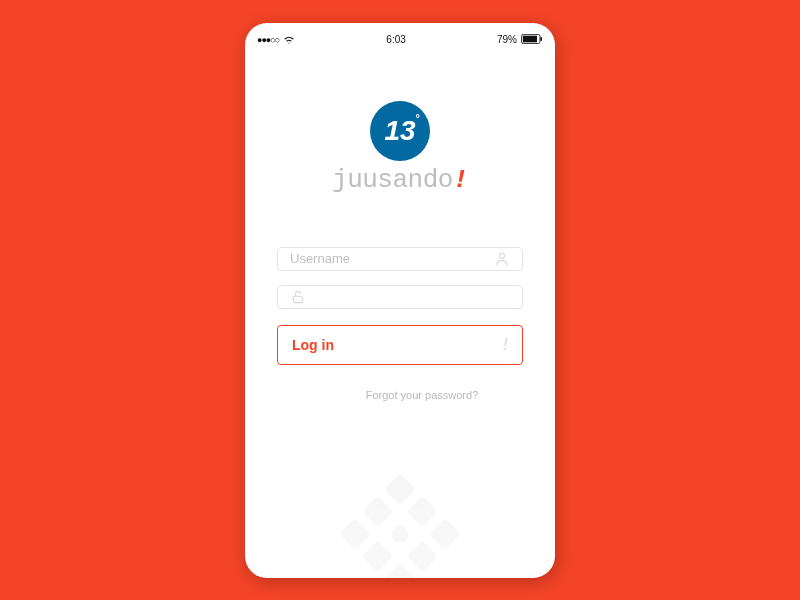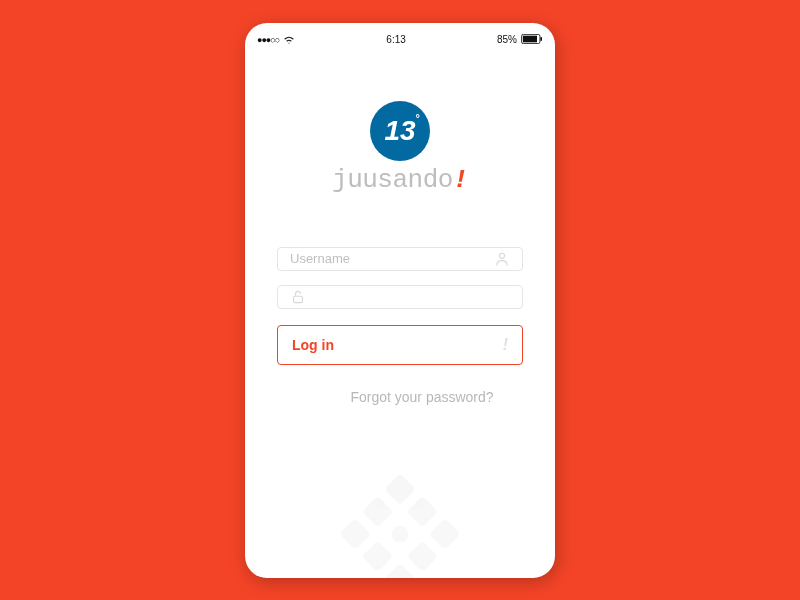--- a/index.html
+++ b/index.html
@@ -130,21 +130,21 @@
     }
     .login-btn-bang {
       color: #e0e0e0;
       font-style: italic;
       font-size: 16px;
       font-weight: 700;
     }
 
     .forgot {
       color: #b8b8b8;
-      font-size: 14px;
+      font-size: 11px;
       cursor: pointer;
       margin-left: 44px;
     }
 
     .bg-pattern {
       position: absolute;
       bottom: -30px;
       left: 50%;
       transform: translateX(-50%);
       opacity: 0.5;
@@ -158,23 +158,23 @@
 
   <div class="status-bar">
     <div class="sb-left">
       <span class="dots">●●●○○</span>
       <span class="wifi-icon">
         <svg viewBox="0 0 24 18">
             <path d="M12 17 L12 17 M8 13 Q12 10 16 13 M4 9 Q12 2 20 9" stroke="#111" stroke-width="2.2" fill="none" stroke-linecap="round"></path>
           </svg>
       </span>
     </div>
-    <div class="sb-time">6:13</div>
+    <div class="sb-time">6:03</div>
     <div class="sb-right">
-      <span class="sb-batt">85%</span>
+      <span class="sb-batt">79%</span>
       <span class="battery-icon">
         <svg viewBox="0 0 26 12">
             <rect x="0.5" y="0.5" width="22" height="11" rx="2" stroke="#111" fill="none"></rect>
             <rect x="2" y="2" width="17" height="8" fill="#111"></rect>
             <rect x="23" y="3.5" width="2" height="5" rx="1" fill="#111"></rect>
           </svg>
       </span>
     </div>
   </div>
 

